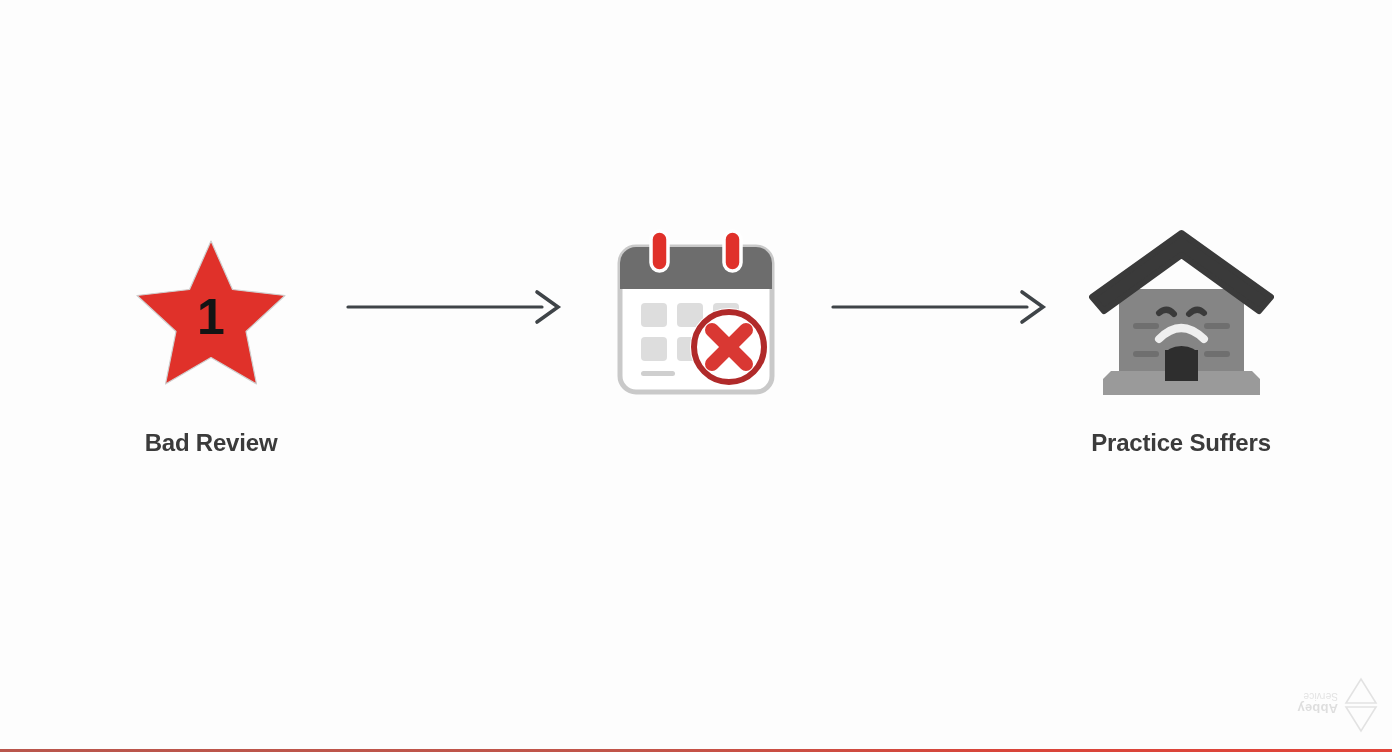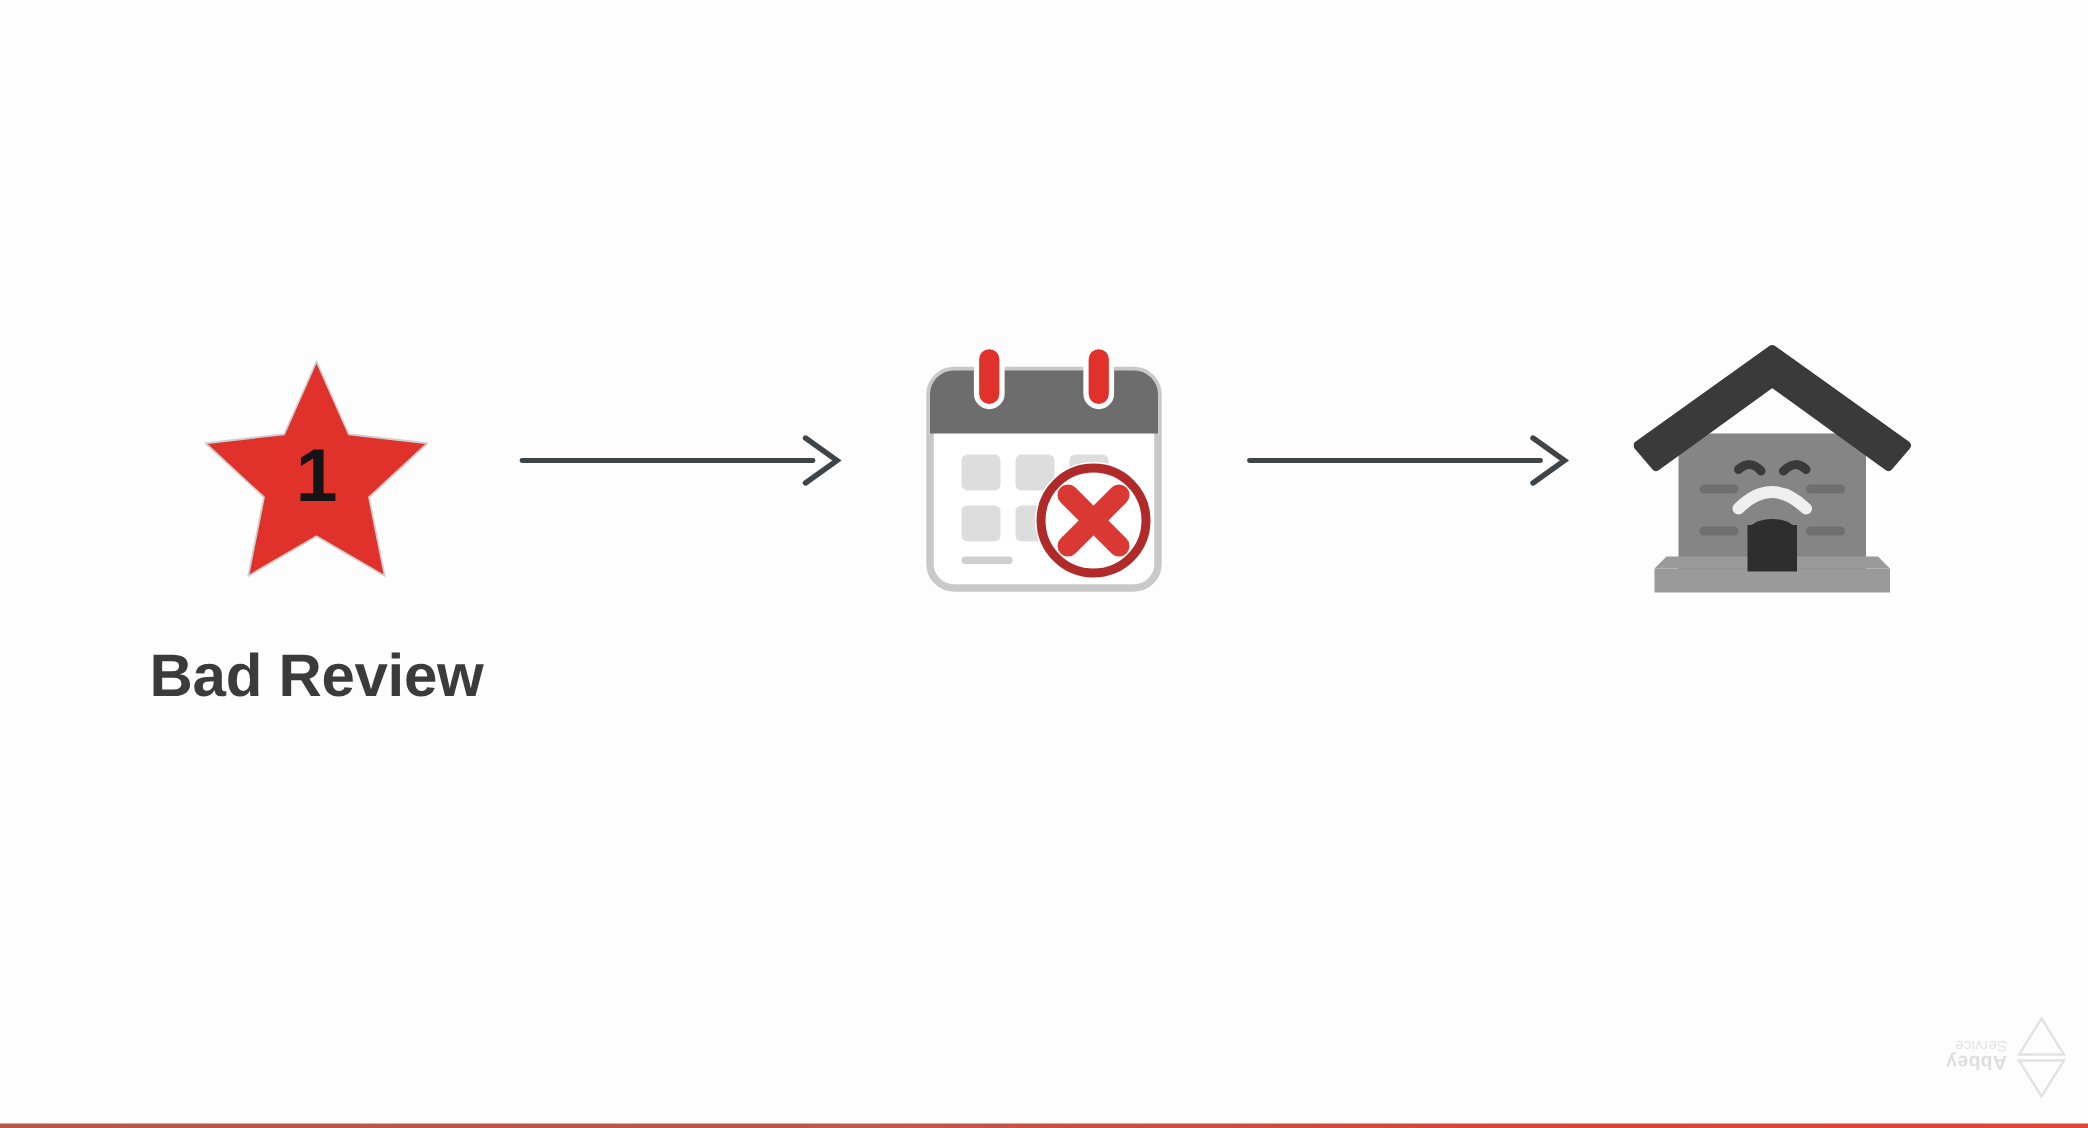--- a/index.html
+++ b/index.html
@@ -48,21 +48,21 @@
   .step-icon {
     height: 185px;
     display: flex;
     align-items: center;
     justify-content: center;
     position: relative;
   }
 
   .step-label {
     margin-top: 22px;
-    font-size: 40px;
+    font-size: 24px;
     font-weight: bold;
     color: #3b3b3b;
     letter-spacing: -0.2px;
     white-space: nowrap;
     text-align: center;
   }
 
   
   .connector {
     width: 185px;
@@ -238,20 +238,21 @@
             <path d="M76 123 h33 v31 h-33 z" fill="#2e2e2e"></path>
             <path d="M76 128 a16.5 9 0 0 1 33 0 z" fill="#2e2e2e"></path>
 
             <path d="M70 86 q8 -7 15 1" fill="none" stroke="#3a3a3a" stroke-width="6" stroke-linecap="round"></path>
             <path d="M100 87 q8 -8 15 -1" fill="none" stroke="#3a3a3a" stroke-width="6" stroke-linecap="round"></path>
 
             <path d="M70 112 q22 -22 45 0" fill="none" stroke="#efefef" stroke-width="8" stroke-linecap="round"></path>
           </svg>
         </div>
       </div>
+      <div class="step-label">Practice Suffers</div>
     </div>
 
   </div>
 
   <div id="watermark">
     <span class="wm-mark">
       <svg width="34" height="56" viewBox="0 0 34 56">
         <path d="M17 2 L32 26 L2 26 Z" fill="none" stroke="#bfbfbf" stroke-width="1.6"></path>
         <path d="M2 30 L32 30 L17 54 Z" fill="none" stroke="#bfbfbf" stroke-width="1.6"></path>
       </svg>

